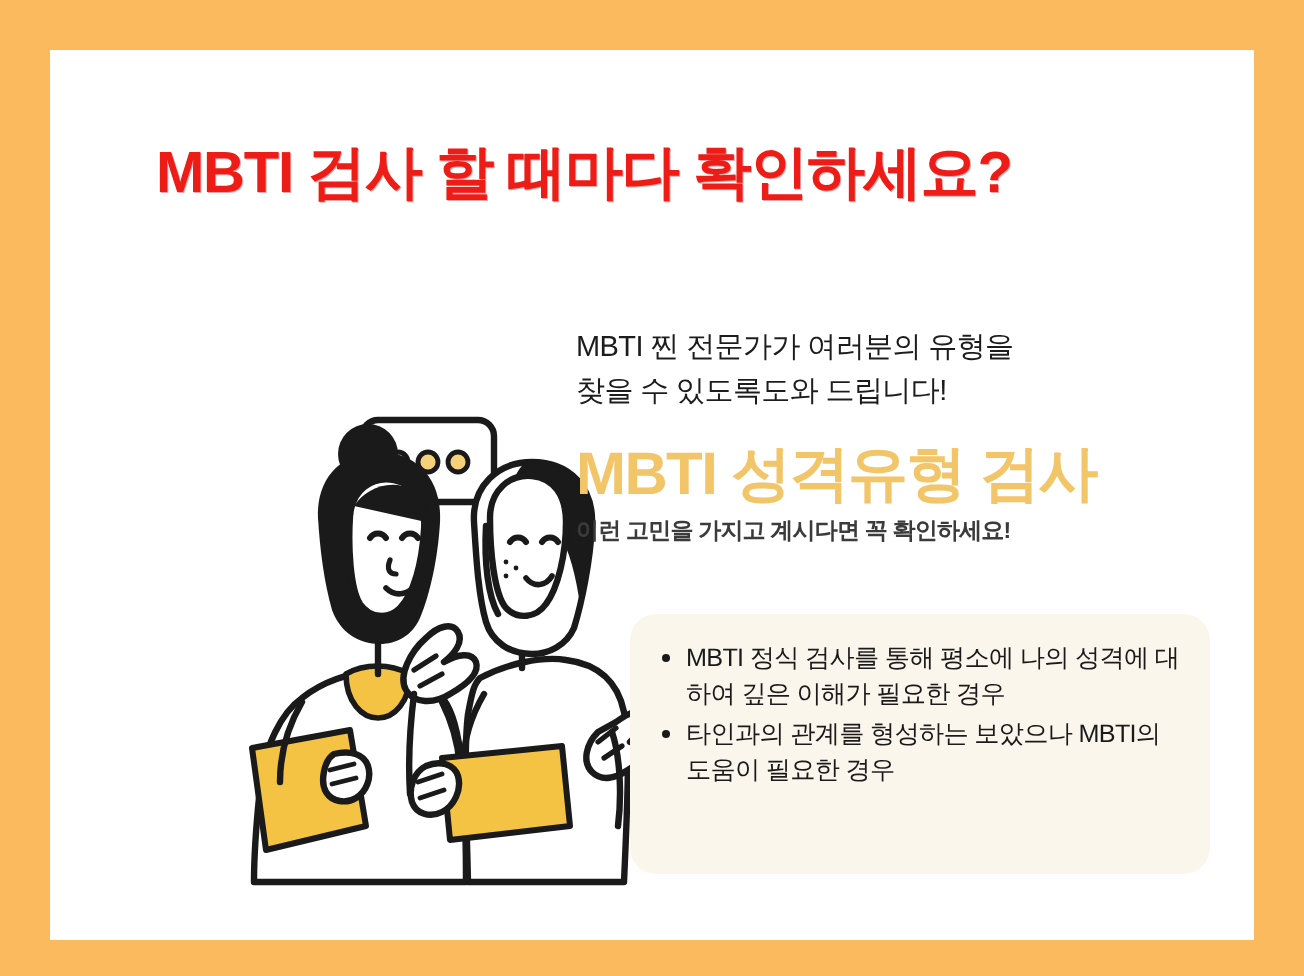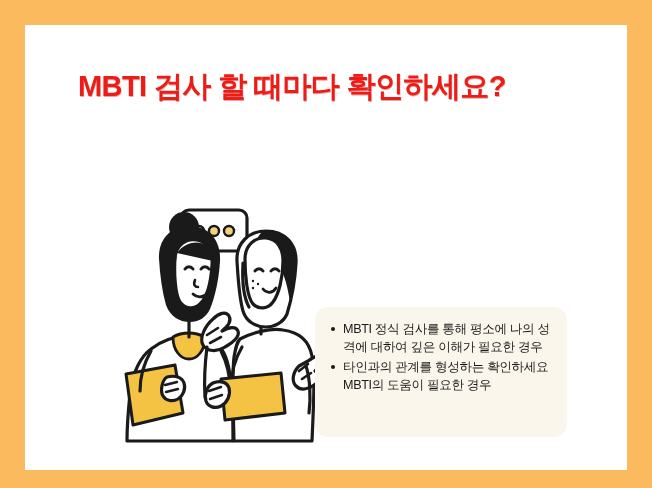--- a/index.html
+++ b/index.html
@@ -72,21 +72,21 @@
     color: #3b3b3b;
     letter-spacing: -0.4px;
     white-space: nowrap;
   }
 
   
   #bullet-panel {
     position: absolute;
     left: 290px;
     top: 282px;
-    width: 252px;
+    width: 290px;
     height: 130px;
     background: #faf6ec;
     border-radius: 13px;
   }
   #bullet-list {
     margin: 0;
     padding: 13px 14px 0 28px;
     list-style: none;
   }
   #bullet-list li {
@@ -237,22 +237,30 @@
 
           <path d="M110 182 C117 179 124 181 126 187 C128 194 124 202 118 205
                    C112 208 105 206 103 200 C101 193 104 185 110 182 Z" fill="#ffffff"></path>
           <path d="M106 190 L118 186" stroke-width="2.4"></path>
           <path d="M107 198 L119 194" stroke-width="2.4"></path>
         </g>
 
       </svg>
     </div>
 
+    <div id="right-col">
+      <div id="lead-text">
+        <div>MBTI 찐 전문가가 여러분의 유형을</div>
+        <div>찾을 수 있도록도와 드립니다!</div>
+      </div>
+      <div id="sub-headline">MBTI 성격유형 검사</div>
+      <div id="kicker">이런 고민을 가지고 계시다면 꼭 확인하세요!</div>
+    </div>
 
     <div id="bullet-panel">
       <ul id="bullet-list">
         <li>MBTI 정식 검사를 통해 평소에 나의 성격에 대하여 깊은 이해가 필요한 경우</li>
-        <li>타인과의 관계를 형성하는 확인하세요 MBTI의 도움이 필요한 경우</li>
+        <li>타인과의 관계를 형성하는 보았으나 MBTI의 도움이 필요한 경우</li>
       </ul>
     </div>
 
   </div>
 </div>
 
 </body></html>

